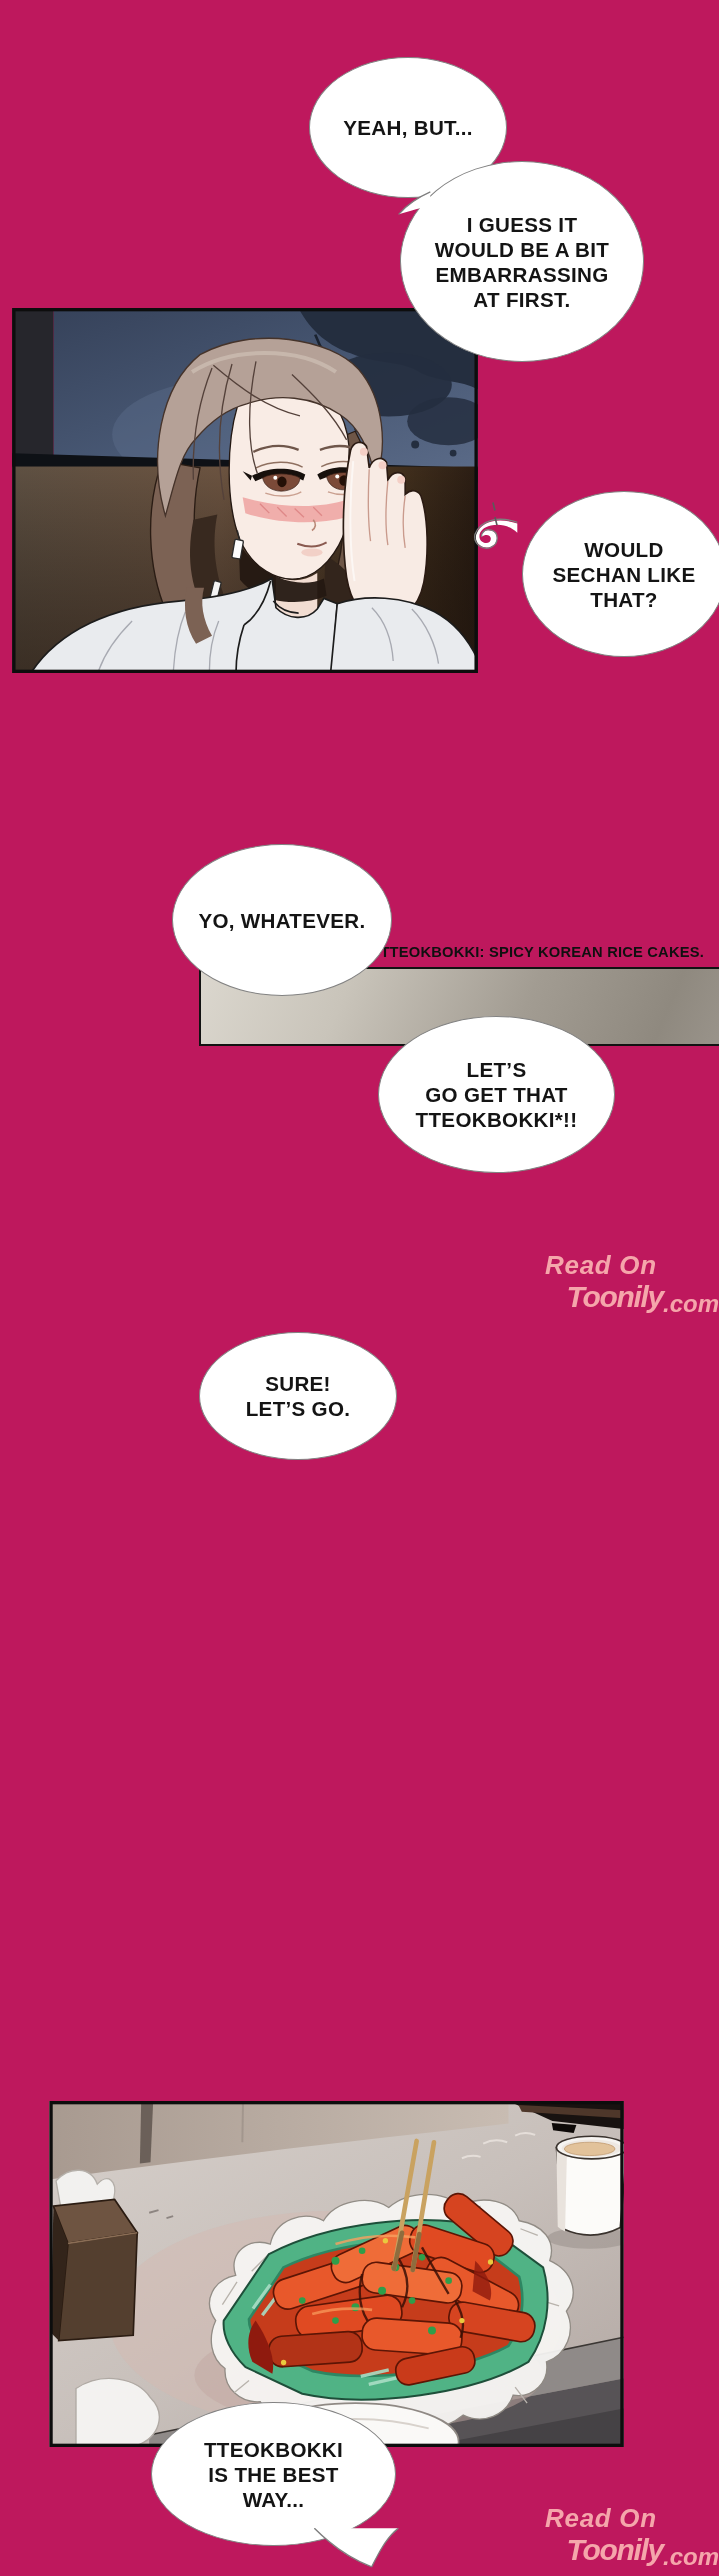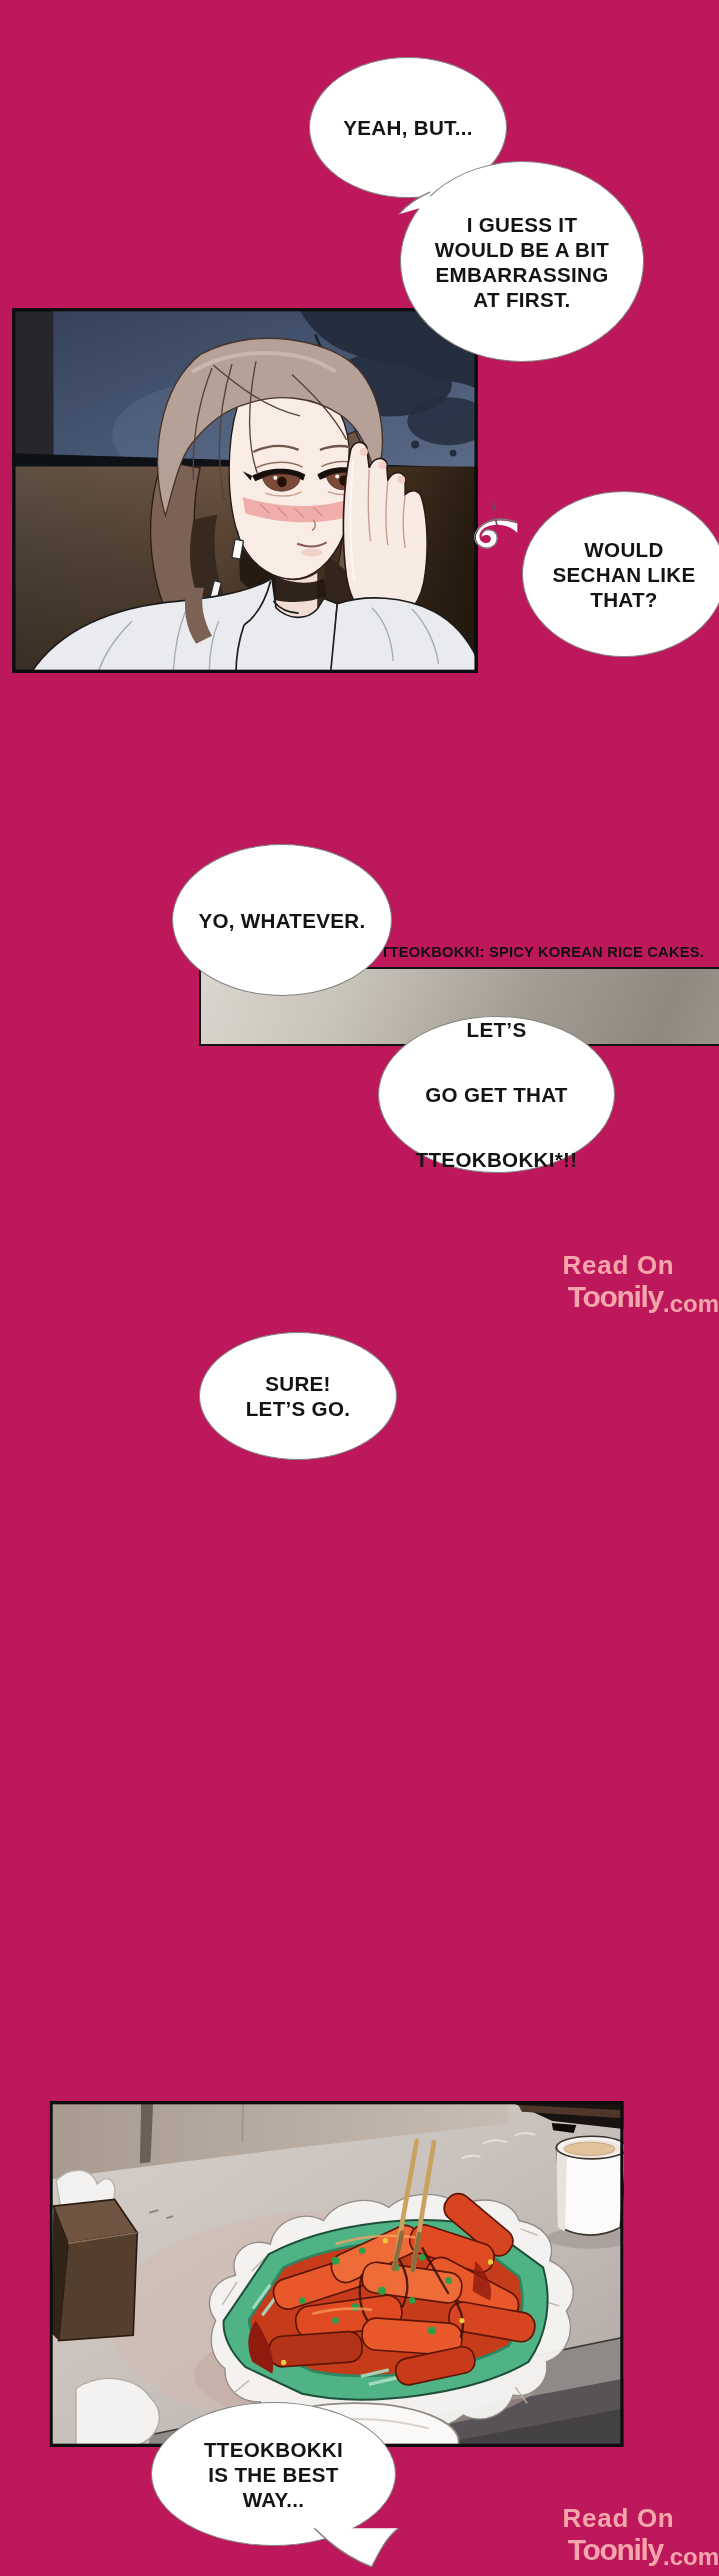--- a/index.html
+++ b/index.html
@@ -21,21 +21,21 @@
     position:absolute; left:256px; top:944px; width:448px; text-align:right;
     font-weight:700; font-size:14.7px; letter-spacing:0.2px; color:#101010; white-space:nowrap;
   }
 
   .transition-bar {
     position:absolute; left:199px; top:967px; width:520px; height:79px;
     border:2.7px solid #121212; border-right:none;
     background:linear-gradient(113deg,#dbd7ce 0%,#c9c4ba 28%,#a29c92 62%,#8f897f 88%,#99938a 100%);
   }
 
-  .watermark { position:absolute; width:174px; color:#f5a6ab; font-weight:700; text-align:center; }
+  .watermark { position:absolute; width:174px; color:#f5a6ab; font-weight:700; text-align:left;font-style:italic; }
   .wm-readon { font-size:26px; letter-spacing:0.7px; padding-right:27px; line-height:27px; }
   .wm-brandrow { display:flex; justify-content:flex-end; align-items:flex-end; }
   .wm-brand { font-size:30px; line-height:35px; letter-spacing:-1.3px; }
   .wm-tld { font-size:24px; line-height:20px; }
 
   .tail { position:absolute; }
 </style>
 </head>
 <body>
 
@@ -181,21 +181,21 @@
   <svg class="tail" style="left:485px; top:501px;" width="17.3" height="31" viewBox="0 0 26 46">
     <path d="M12,2 l3,12 M15,24 l3,12" stroke="#5a5a5a" stroke-width="2.5" fill="none"></path>
   </svg>
 
   <div class="caption">TTEOKBOKKI: SPICY KOREAN RICE CAKES.</div>
   <div class="transition-bar"></div>
 
   <div class="bubble" style="left:172px; top:844px; width:220px; height:152px;">
     <span class="line">YO, WHATEVER.</span>
   </div>
-  <div class="bubble" style="left:378px; top:1016px; width:237px; height:157px;justify-content:space-between;">
+  <div class="bubble" style="left:378px; top:1016px; width:237px; height:157px;">
     <span class="line">LET’S</span>
     <span class="line">GO GET THAT</span>
     <span class="line">TTEOKBOKKI*!!</span>
   </div>
 
   <div class="watermark" style="left:545px; top:1252px;">
     <div class="wm-readon">Read On</div>
     <div class="wm-brandrow">
       <span class="wm-brand">Toonily</span>
         <span class="wm-tld">.com</span>

